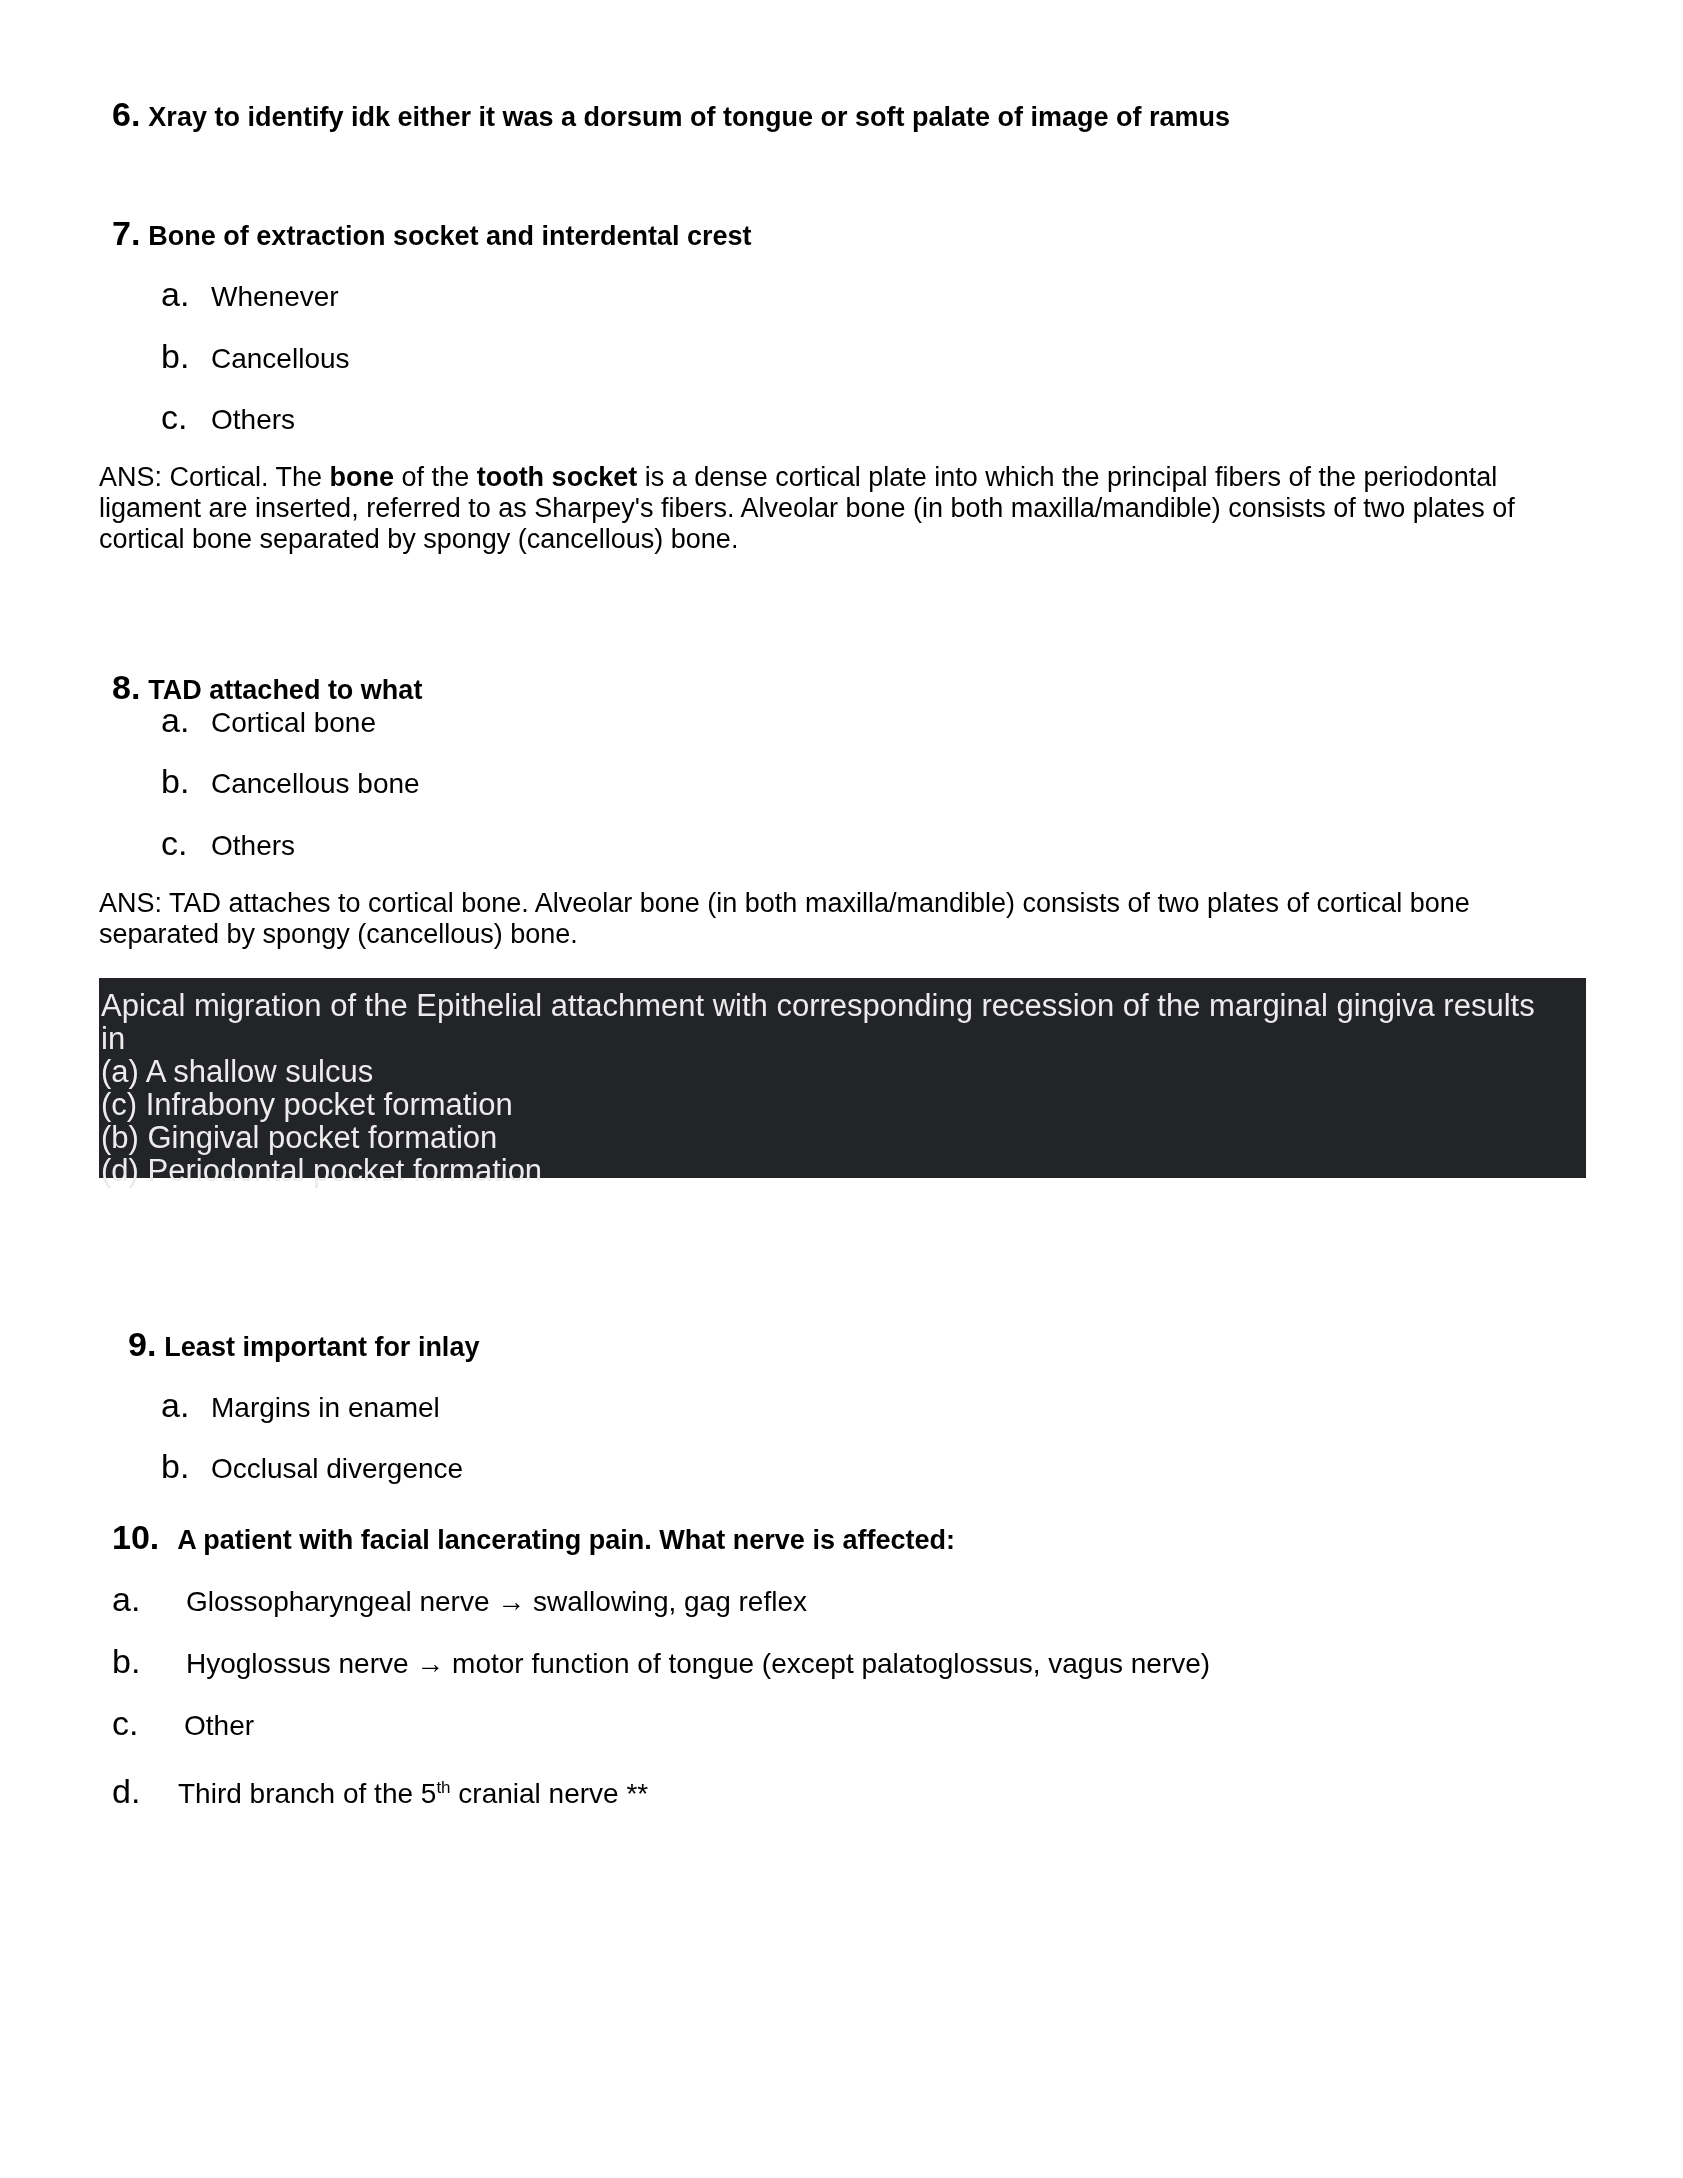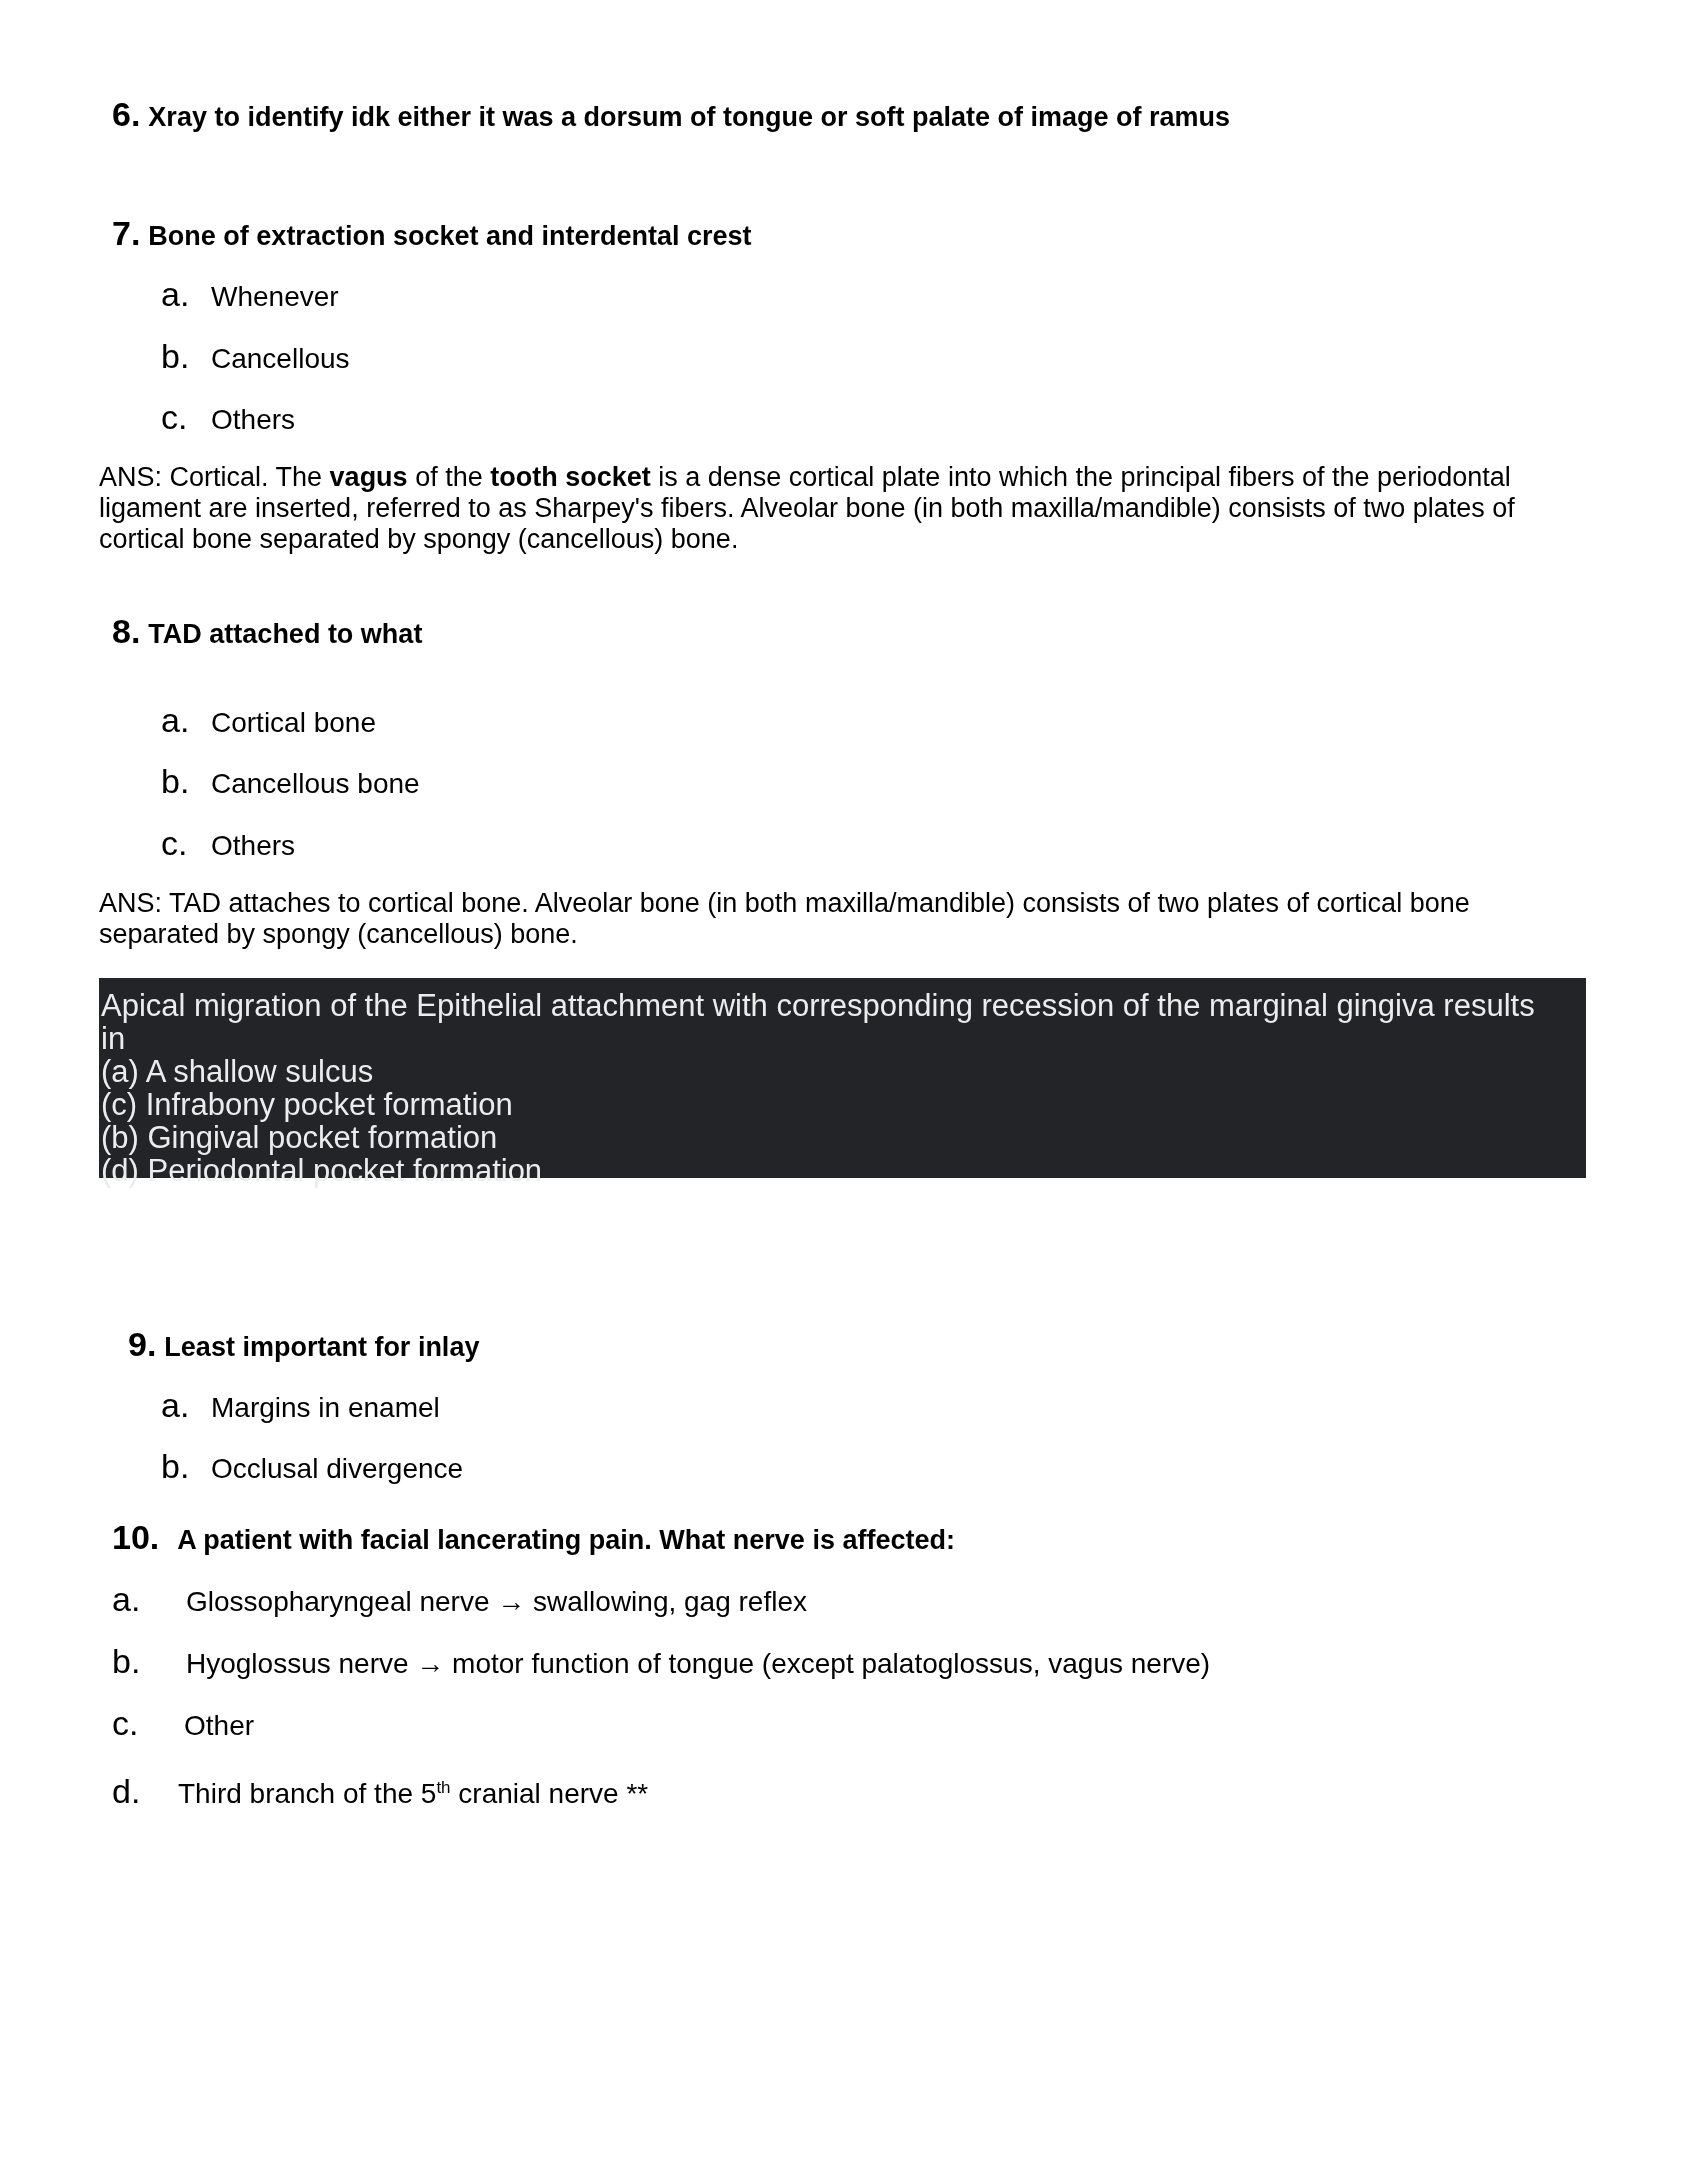--- a/index.html
+++ b/index.html
@@ -82,24 +82,24 @@
   <div class="opt" style="left:161px; top:275px;">
     <span class="letter">a.</span><span>Whenever</span>
   </div>
   <div class="opt" style="left:161px; top:337px;">
     <span class="letter">b.</span><span>Cancellous</span>
   </div>
   <div class="opt" style="left:161px; top:398px;">
     <span class="letter">c.</span><span>Others</span>
   </div>
   <div class="ans" style="top:462px;">
-    <span>ANS:  Cortical. The </span><b>vagus</b><span> of the </span><b>tooth socket</b><span> is a dense cortical plate into which the principal fibers of the periodontal ligament are inserted, referred to as Sharpey's fibers. Alveolar bone (in both maxilla/mandible) consists of two plates of cortical bone separated by spongy (cancellous) bone.</span>
+    <span>ANS:  Cortical. The </span><b>bone</b><span> of the </span><b>tooth socket</b><span> is a dense cortical plate into which the principal fibers of the periodontal ligament are inserted, referred to as Sharpey's fibers. Alveolar bone (in both maxilla/mandible) consists of two plates of cortical bone separated by spongy (cancellous) bone.</span>
   </div>
 
-  <div class="q-head" style="left:112px; top:612px;">
+  <div class="q-head" style="left:112px; top:668px;">
     <span class="num">8.</span><span>TAD attached to what</span>
   </div>
   <div class="opt" style="left:161px; top:701px;">
     <span class="letter">a.</span><span>Cortical bone</span>
   </div>
   <div class="opt" style="left:161px; top:762px;">
     <span class="letter">b.</span><span>Cancellous bone</span>
   </div>
   <div class="opt" style="left:161px; top:824px;">
     <span class="letter">c.</span><span>Others</span>

